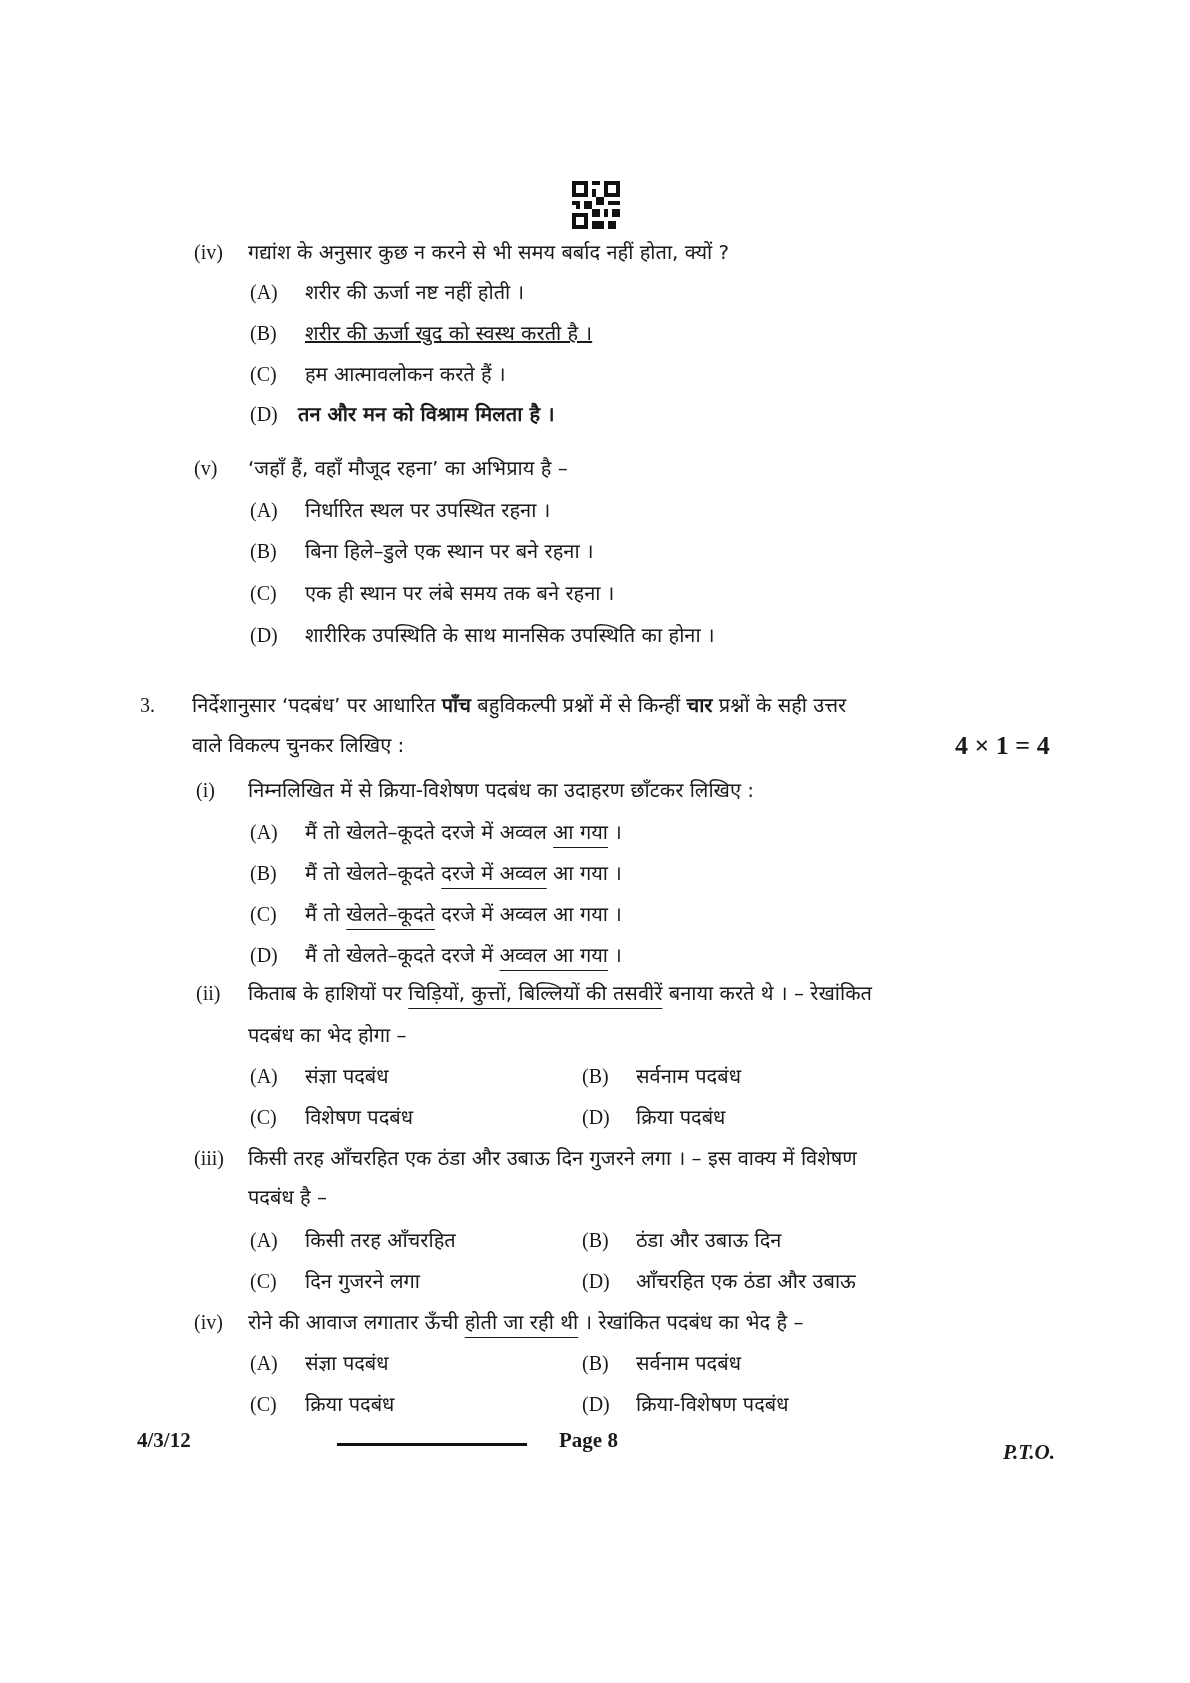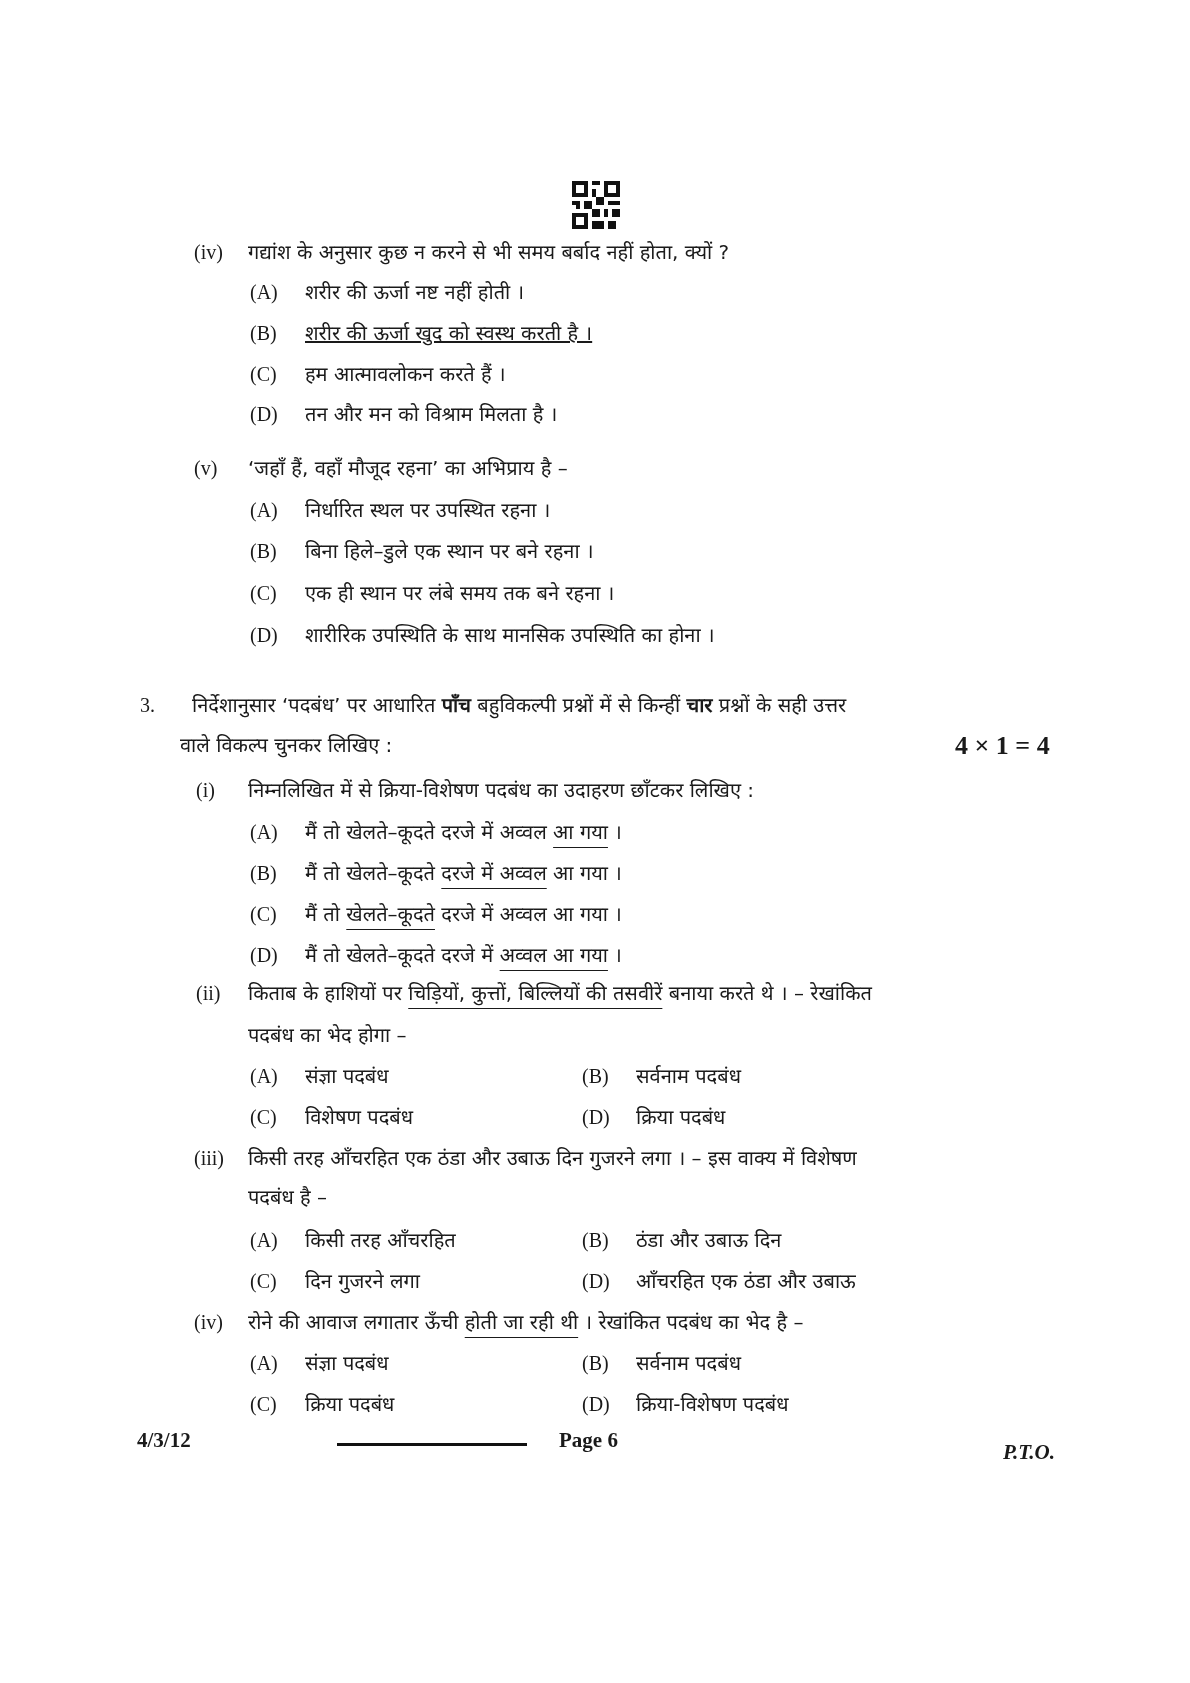--- a/index.html
+++ b/index.html
@@ -43,36 +43,36 @@
 
 <span class="lbl" style="left:194px; top:238px;">(iv)</span>
 <span class="txt" style="left:248px; top:238px;">गद्यांश के अनुसार कुछ न करने से भी समय बर्बाद नहीं होता, क्यों ?</span>
 <span class="lbl" style="left:250px; top:278px;">(A)</span>
 <span class="txt" style="left:305px; top:278px;">शरीर की ऊर्जा नष्ट नहीं होती ।</span>
 <span class="lbl" style="left:250px; top:319px;">(B)</span>
 <span class="txt" style="left:305px; top:319px;text-decoration:underline;">शरीर की ऊर्जा खुद को स्वस्थ करती है ।</span>
 <span class="lbl" style="left:250px; top:360px;">(C)</span>
 <span class="txt" style="left:305px; top:360px;">हम आत्मावलोकन करते हैं ।</span>
 <span class="lbl" style="left:250px; top:400px;">(D)</span>
-<span class="txt" style="left:305px; top:400px;">तन और मन को विश्राम मिलता है ।</span>
+<span class="txt" style="left:298px; top:400px;font-weight:bold;">तन और मन को विश्राम मिलता है ।</span>
 
 <span class="lbl" style="left:194px; top:454px;">(v)</span>
 <span class="txt" style="left:248px; top:454px;">‘जहाँ हैं, वहाँ मौजूद रहना’ का अभिप्राय है –</span>
 <span class="lbl" style="left:250px; top:496px;">(A)</span>
 <span class="txt" style="left:305px; top:496px;">निर्धारित स्थल पर उपस्थित रहना ।</span>
 <span class="lbl" style="left:250px; top:537px;">(B)</span>
 <span class="txt" style="left:305px; top:537px;">बिना हिले–डुले एक स्थान पर बने रहना ।</span>
 <span class="lbl" style="left:250px; top:579px;">(C)</span>
 <span class="txt" style="left:305px; top:579px;">एक ही स्थान पर लंबे समय तक बने रहना ।</span>
 <span class="lbl" style="left:250px; top:621px;">(D)</span>
 <span class="txt" style="left:305px; top:621px;">शारीरिक उपस्थिति के साथ मानसिक उपस्थिति का होना ।</span>
 
 <span class="lbl" style="left:140px; top:691px;">3.</span>
 <span class="txt" style="left:192px; top:691px;"><span>निर्देशानुसार ‘पदबंध’ पर आधारित </span><b>पाँच</b><span> बहुविकल्पी प्रश्नों में से किन्हीं </span><b>चार</b><span> प्रश्नों के सही उत्तर</span></span>
-<span class="txt" style="left:180px; top:731px;">वाले विकल्प चुनकर लिखिए :</span>
+<span class="txt" style="left:192px; top:731px;">वाले विकल्प चुनकर लिखिए :</span>
 <span class="marks" style="left:955px; top:731px;">4 × 1 = 4</span>
 
 <span class="lbl" style="left:196px; top:776px;">(i)</span>
 <span class="txt" style="left:248px; top:776px;">निम्नलिखित में से क्रिया-विशेषण पदबंध का उदाहरण छाँटकर लिखिए :</span>
 <span class="lbl" style="left:250px; top:818px;">(A)</span>
 <span class="txt" style="left:305px; top:818px;"><span>मैं तो खेलते–कूदते दरजे में अव्वल </span><span class="u">आ गया</span><span> ।</span></span>
 <span class="lbl" style="left:250px; top:859px;">(B)</span>
 <span class="txt" style="left:305px; top:859px;"><span>मैं तो खेलते–कूदते </span><span class="u">दरजे में अव्वल</span><span> आ गया ।</span></span>
 <span class="lbl" style="left:250px; top:900px;">(C)</span>
 <span class="txt" style="left:305px; top:900px;"><span>मैं तो </span><span class="u">खेलते–कूदते</span><span> दरजे में अव्वल आ गया ।</span></span>
@@ -109,14 +109,14 @@
 <span class="txt" style="left:305px; top:1349px;">संज्ञा पदबंध</span>
 <span class="lbl" style="left:582px; top:1349px;">(B)</span>
 <span class="txt" style="left:636px; top:1349px;">सर्वनाम पदबंध</span>
 <span class="lbl" style="left:250px; top:1390px;">(C)</span>
 <span class="txt" style="left:305px; top:1390px;">क्रिया पदबंध</span>
 <span class="lbl" style="left:582px; top:1390px;">(D)</span>
 <span class="txt" style="left:636px; top:1390px;">क्रिया-विशेषण पदबंध</span>
 
 <span class="footer" style="left:137px;">4/3/12</span>
 <div class="rule"></div>
-<span class="footer" style="left:559px;">Page 6</span>
+<span class="footer" style="left:559px;">Page 8</span>
 <span class="footer" style="left:1003px; font-style:italic;margin-top:12px;">P.T.O.</span>
 
 </body></html>

